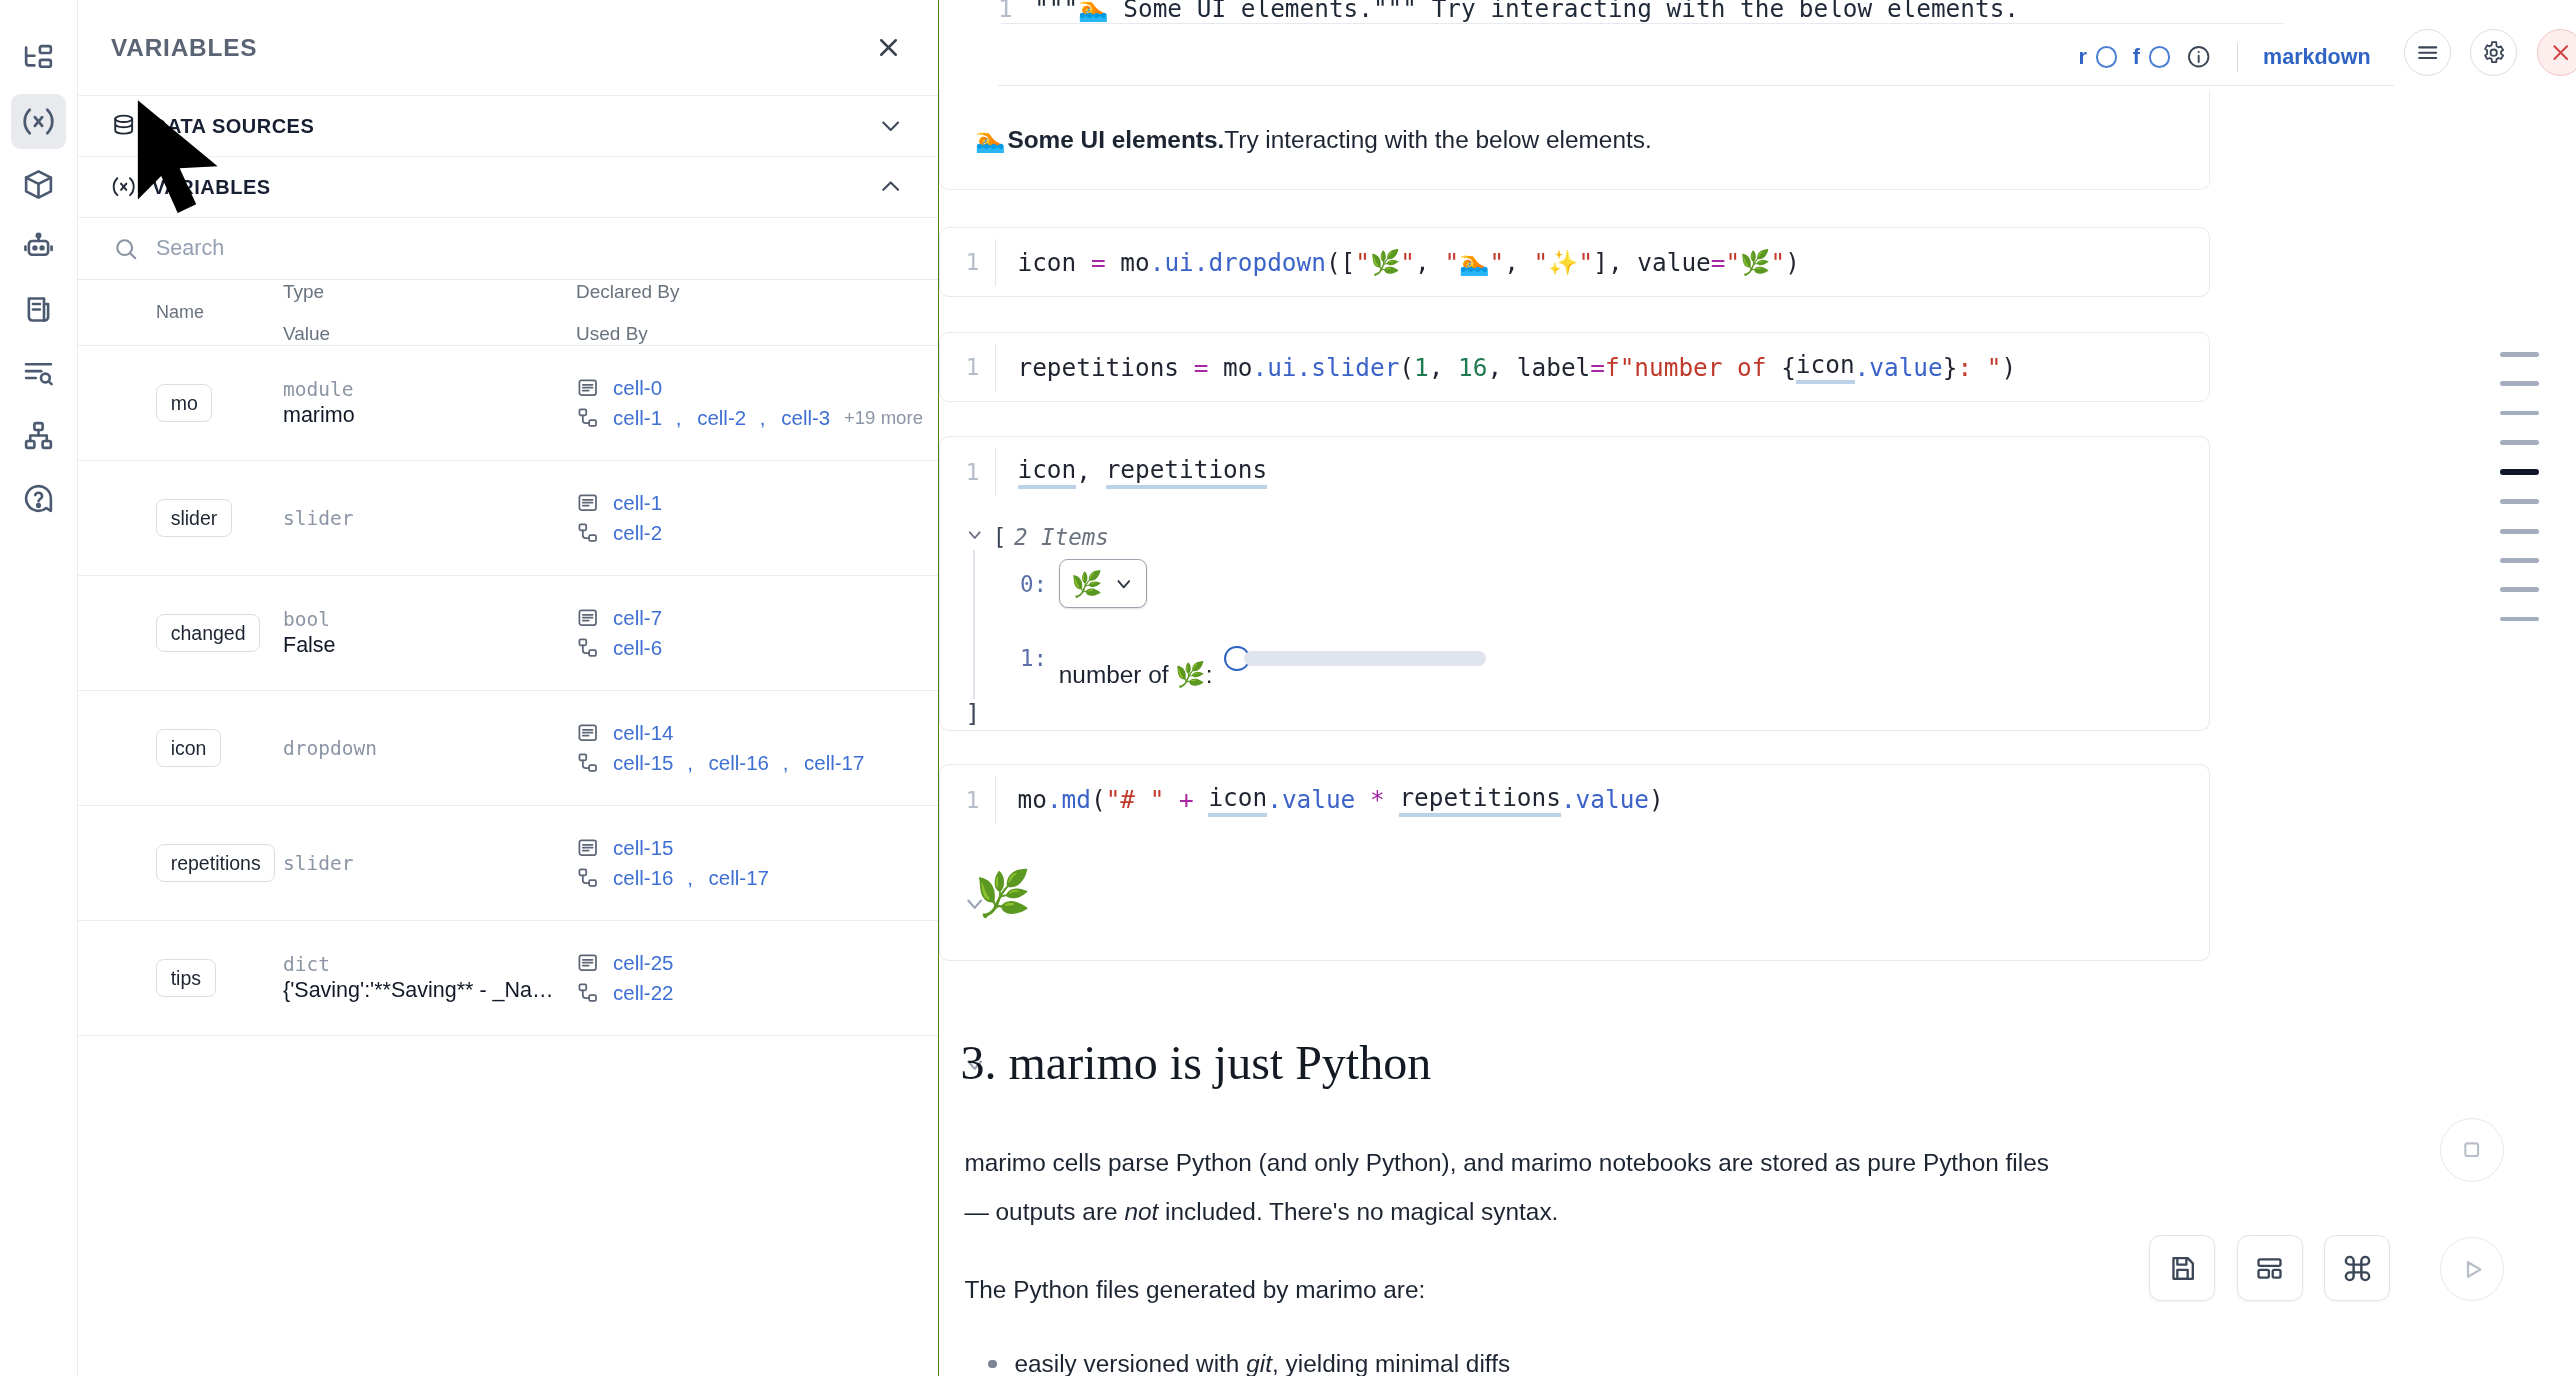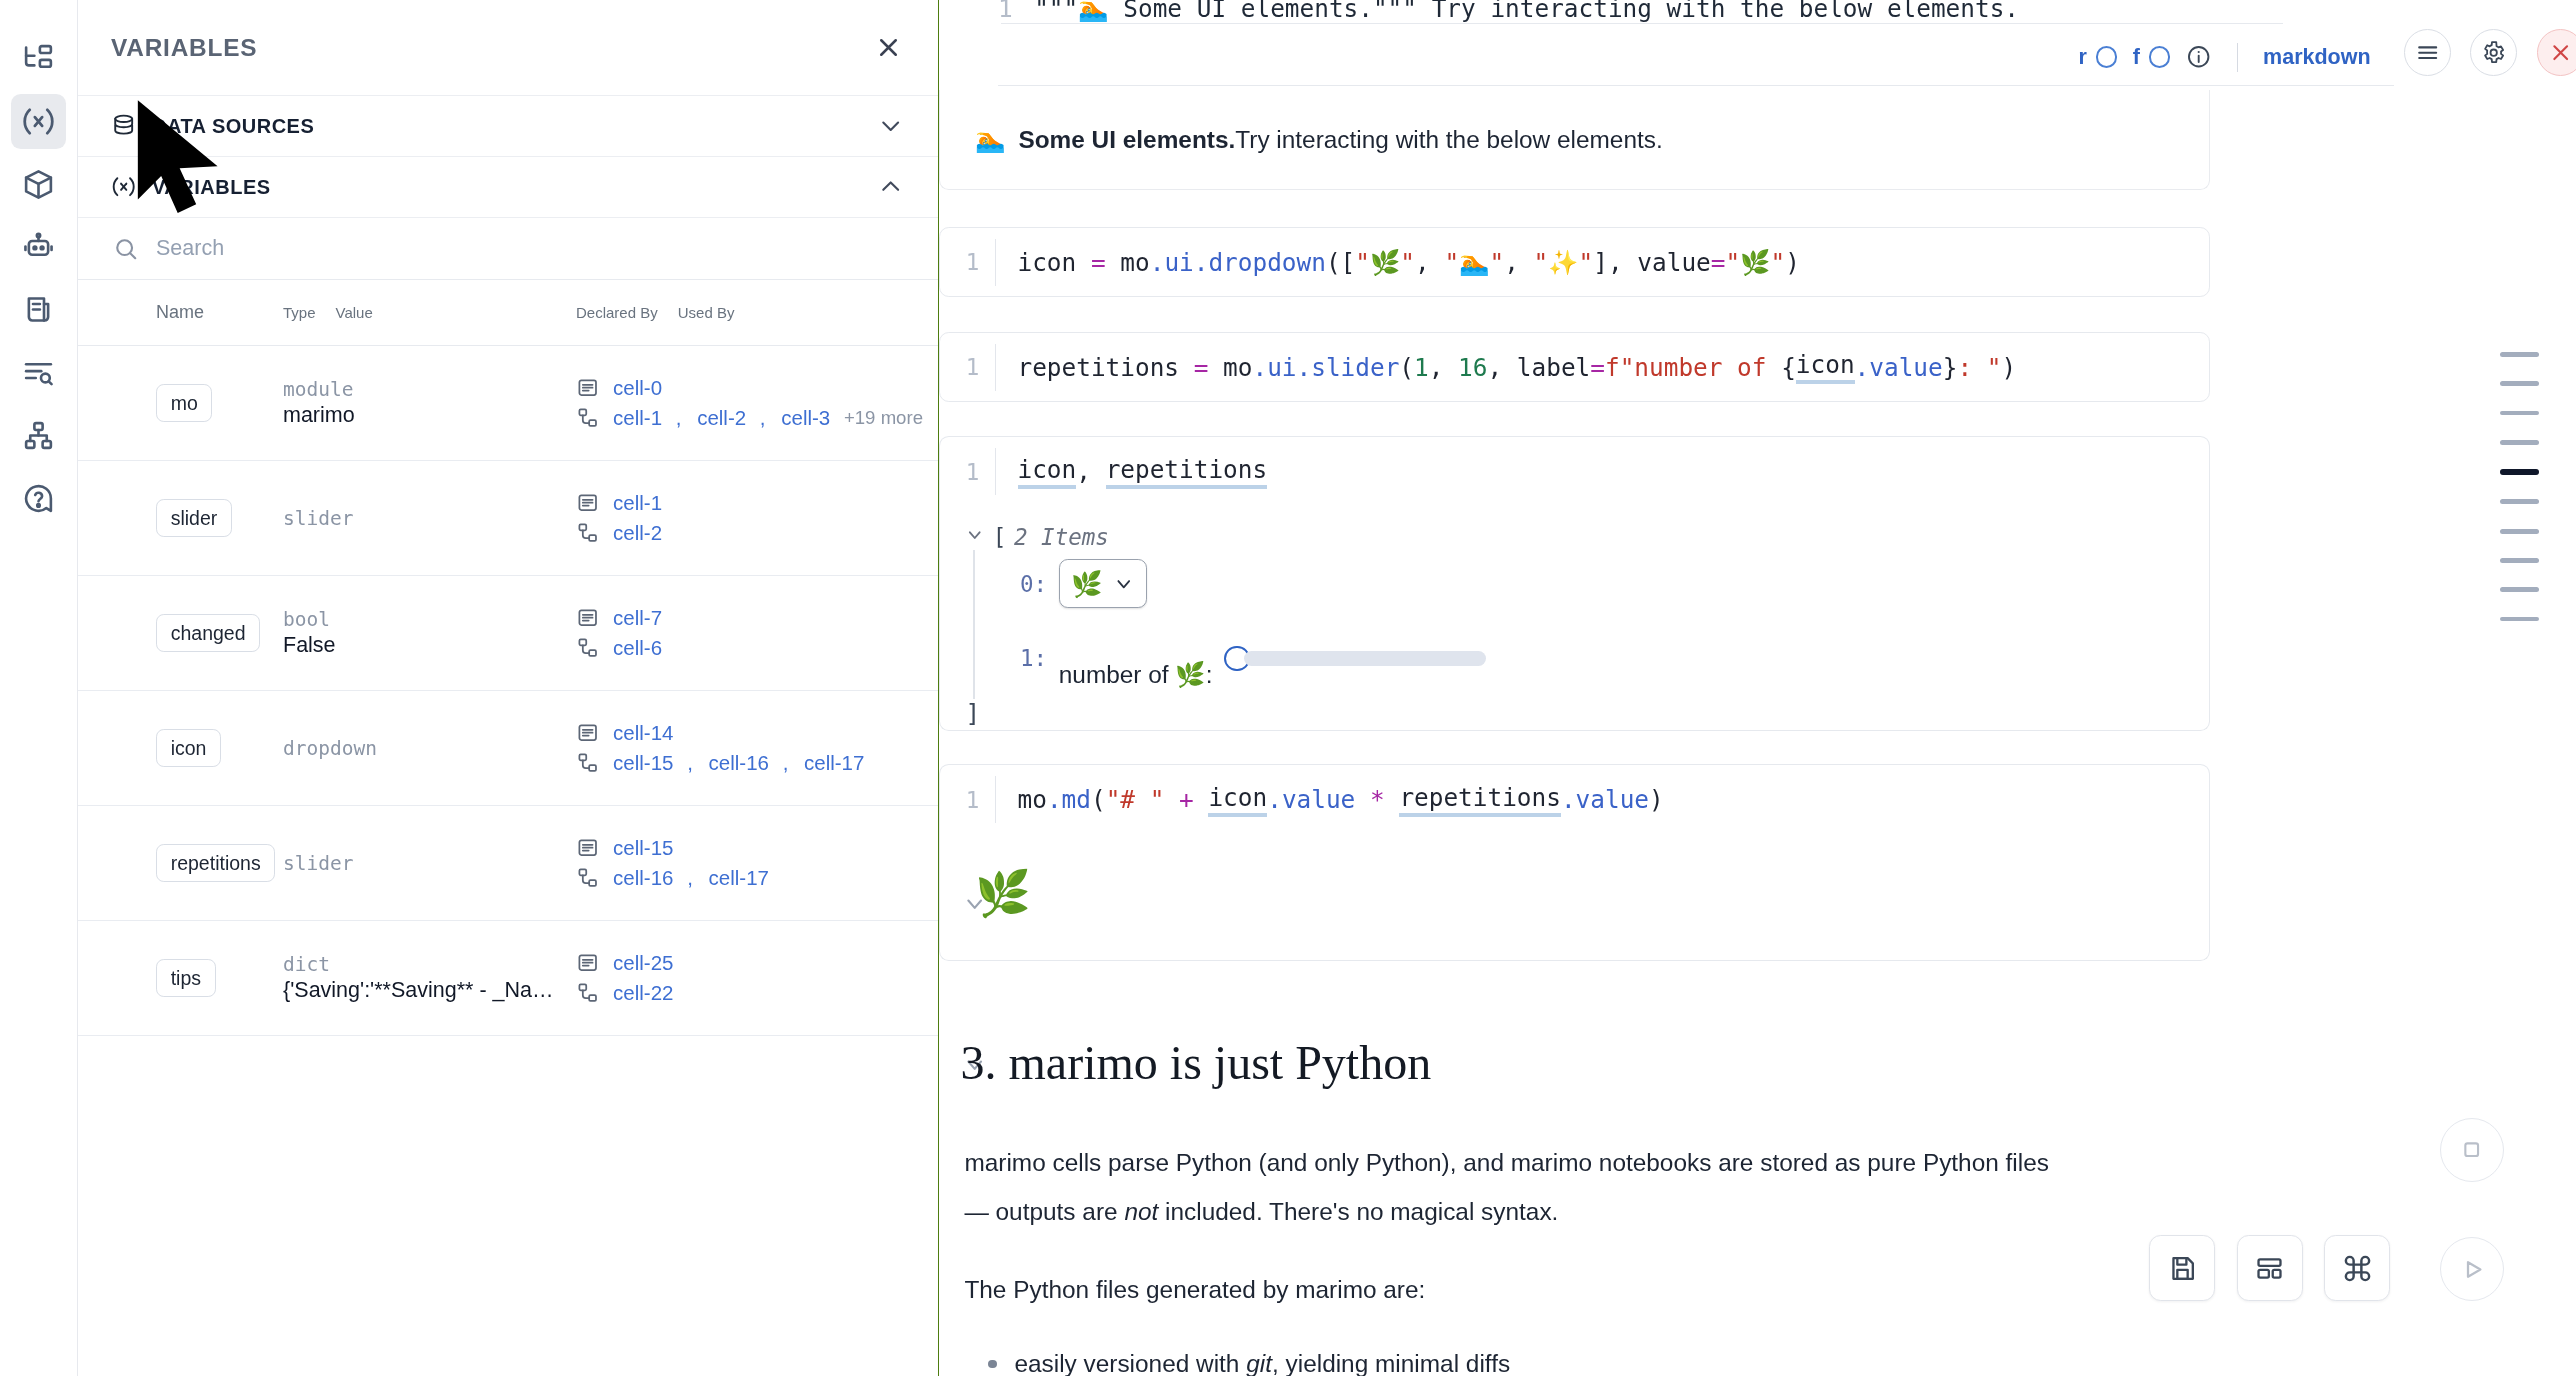--- a/index.html
+++ b/index.html
@@ -79,21 +79,21 @@
   .vtable { width: 100%; }
   .vhead {
     display: flex; align-items: center;
     height: 66px;
     border-bottom: 1px solid #e7eaef;
     padding: 0 0 0 78px;
   }
   .vhead .col-name { width: 127px; font-size: 18px; color: #69737f; }
   .vhead .col-tv { width: 293px; }
   .vhead .col-du { flex: 1; }
-  .twoline { display:flex; flex-direction:row; gap: 20px; font-size: 15px; color:#69737f; line-height: 1.15; }
+  .twoline { display:flex; flex-direction:column; gap: 20px; font-size: 19px; color:#69737f; line-height: 1.15; }
 
   .vrow {
     display: flex; align-items: center;
     min-height: 115px;
     border-bottom: 1px solid #e9ecf1;
     padding: 13.7px 0 13.7px 78px;
   }
   .vrow .c-name { width: 127px; display: flex; align-items: center; }
   .name-chip {
     display: inline-block;
@@ -646,21 +646,21 @@
       </svg>
     </div>
     <div class="round-btn danger" style="top:29px; right:-7.8px;">
       <svg width="25.4" height="25.4" viewBox="0 0 24 24" fill="none" stroke="currentColor" stroke-width="2" stroke-linecap="round">
           <path d="M6 6l12 12M18 6 6 18"></path>
         </svg>
     </div>
 
     <div class="md-output" style="left:0px; width:1271px;">
       <span class="emoji">🏊</span>
-      <b style="margin-left:13px">Some UI elements.</b>
+      <b style="margin-left:2px">Some UI elements.</b>
       <span> Try interacting with the below elements.</span>
     </div>
 
     <div class="cellbox" style="top:227px; left:0px; height:70px;">
       <div class="gutter">1</div>
       <div class="codeline" id="code-0"><span class="k-var">icon</span><span class="k-punct"> </span><span class="k-op">=</span><span class="k-punct"> </span><span class="k-var">mo</span><span class="k-attr">.</span><span class="k-attr">ui</span><span class="k-attr">.</span><span class="k-fn">dropdown</span><span class="k-punct">([</span><span class="k-str">"🌿"</span><span class="k-punct">, </span><span class="k-str">"🏊"</span><span class="k-punct">, </span><span class="k-str">"✨"</span><span class="k-punct">], </span><span class="k-var">value</span><span class="k-op">=</span><span class="k-str">"🌿"</span><span class="k-punct">)</span></div>
     </div>
 
     <div class="cellbox" style="top:332px; left:0px; height:70px;">
       <div class="gutter">1</div>

